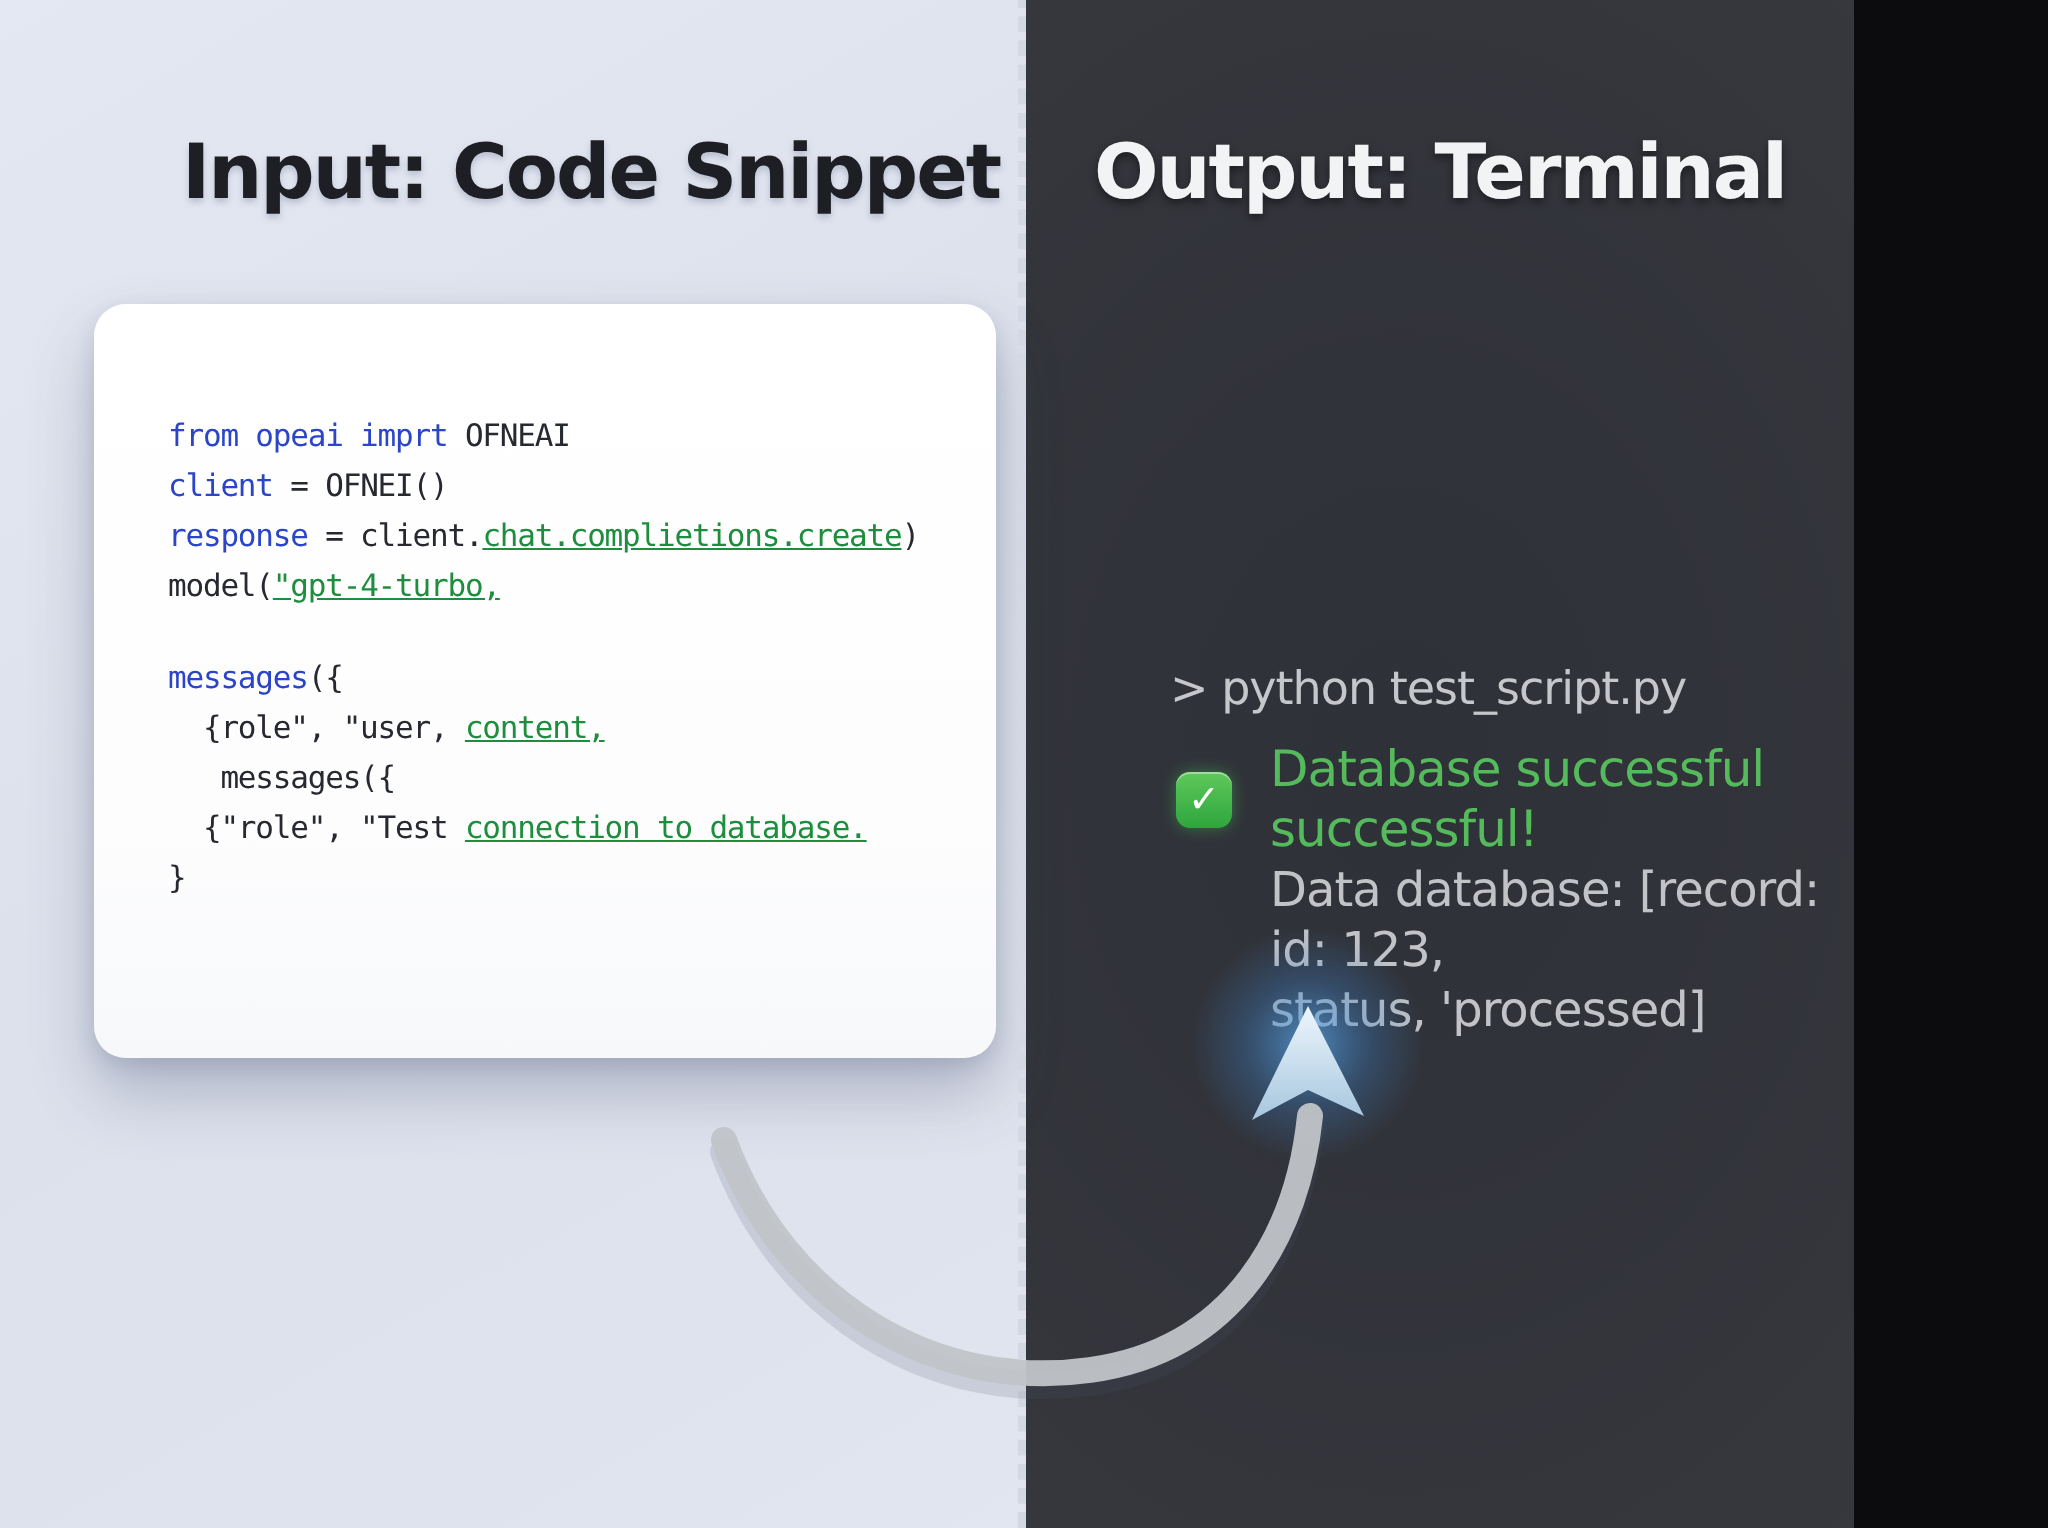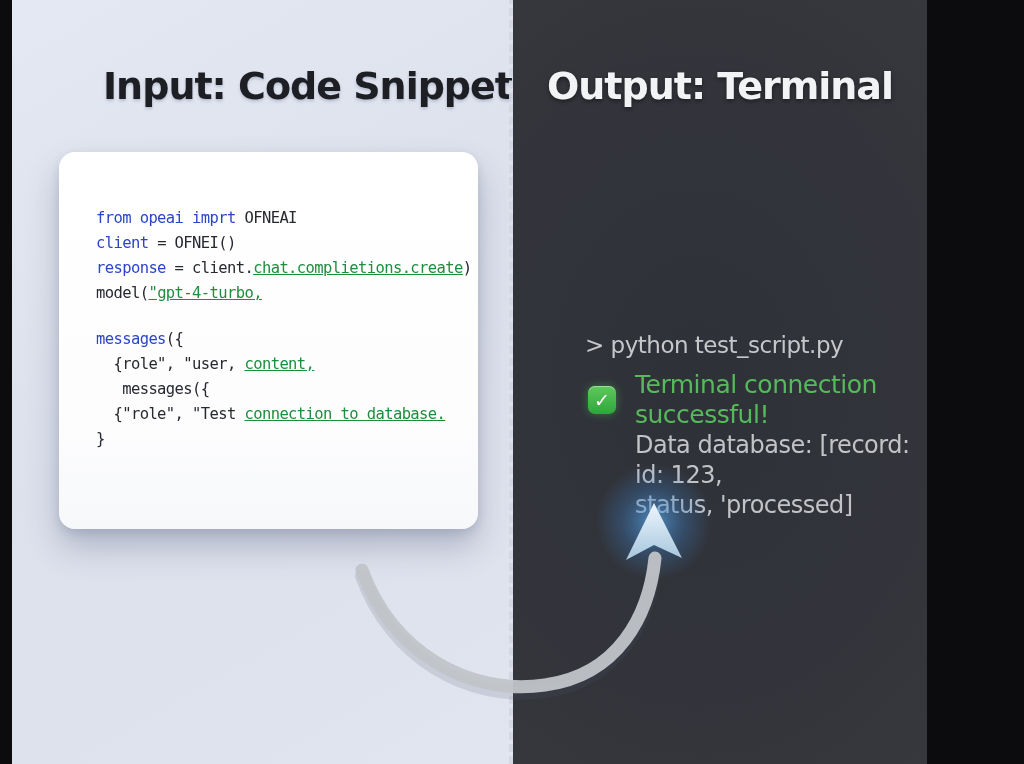--- a/index.html
+++ b/index.html
@@ -4,21 +4,21 @@
 <style>
   html,body{margin:0;padding:0;background:#0c0c0e;}
   .canvas{
     position:relative;width:1024px;height:764px;overflow:hidden;
     font-family:"DejaVu Sans","Liberation Sans",sans-serif;
     -webkit-font-smoothing:antialiased;
   }
   
   .half{position:absolute;top:0;height:100%;}
   .half-left{
-    left:12px;width:591px;
+    left:0;width:591px;
     background:linear-gradient(150deg,#e4e8f2 0%,#dce1ec 45%,#dfe3ee 80%,#e2e6f0 100%);
   }
   .half-right{
     left:513px;width:414px;
     background:radial-gradient(120% 85% at 45% 50%, #2f3138 0%, #33353b 55%, #3a3c41 100%);
   }
   .divider{
     position:absolute;left:509px;top:-4px;height:780px;width:0;
     border-left:4px dashed #d3d9e4;opacity:.95;z-index:3;
   }
@@ -29,20 +29,21 @@
   }
   .half-left .heading{color:#1d1f25;text-shadow:0 2px 3px rgba(110,120,150,.35);}
   .half-right .heading{color:#f2f3f5;text-shadow:0 2px 4px rgba(0,0,0,.45);}
   
   .code-card{
     position:absolute;left:47px;top:152px;width:419px;height:377px;
     background:linear-gradient(180deg,#ffffff 0%,#fdfdfe 70%,#f7f8fa 100%);
     border-radius:16px;
     box-shadow:0 18px 32px rgba(70,80,110,.30), 0 4px 10px rgba(70,80,110,.16);
     z-index:2;
+    padding-left:32px;
   }
   .code{
     position:absolute;left:37px;top:54px;margin:0;
     font-family:"DejaVu Sans Mono","Liberation Mono",monospace;
     font-size:15.5px;letter-spacing:-0.6px;line-height:25px;white-space:pre;
     color:#272930;
   }
   .code-line{height:25px;}
   .code-line.blank{height:21px;}
   .tok-blue{color:#2b45c8;}
@@ -84,21 +85,21 @@
     </div>
   </div>
 
   <div class="half half-right">
     <div class="heading">Output: Terminal</div>
 
     <div class="terminal">
       <div class="terminal-command">&gt; python test_script.py</div>
       <div class="status-row">
         <span class="check-badge">✓</span>
-        <span class="success-text">Terminal connection successful!</span>
+        <span class="success-text">Database successful successful!</span>
       </div>
       <div class="result-line">Data database:  [record: id:  123,</div>
       <div class="result-line">status, 'processed]</div>
     </div>
   </div>
 
   <div class="divider"></div>
 
   <svg class="arrow-svg" width="1024" height="764" viewBox="0 0 1024 764">
     <defs>

